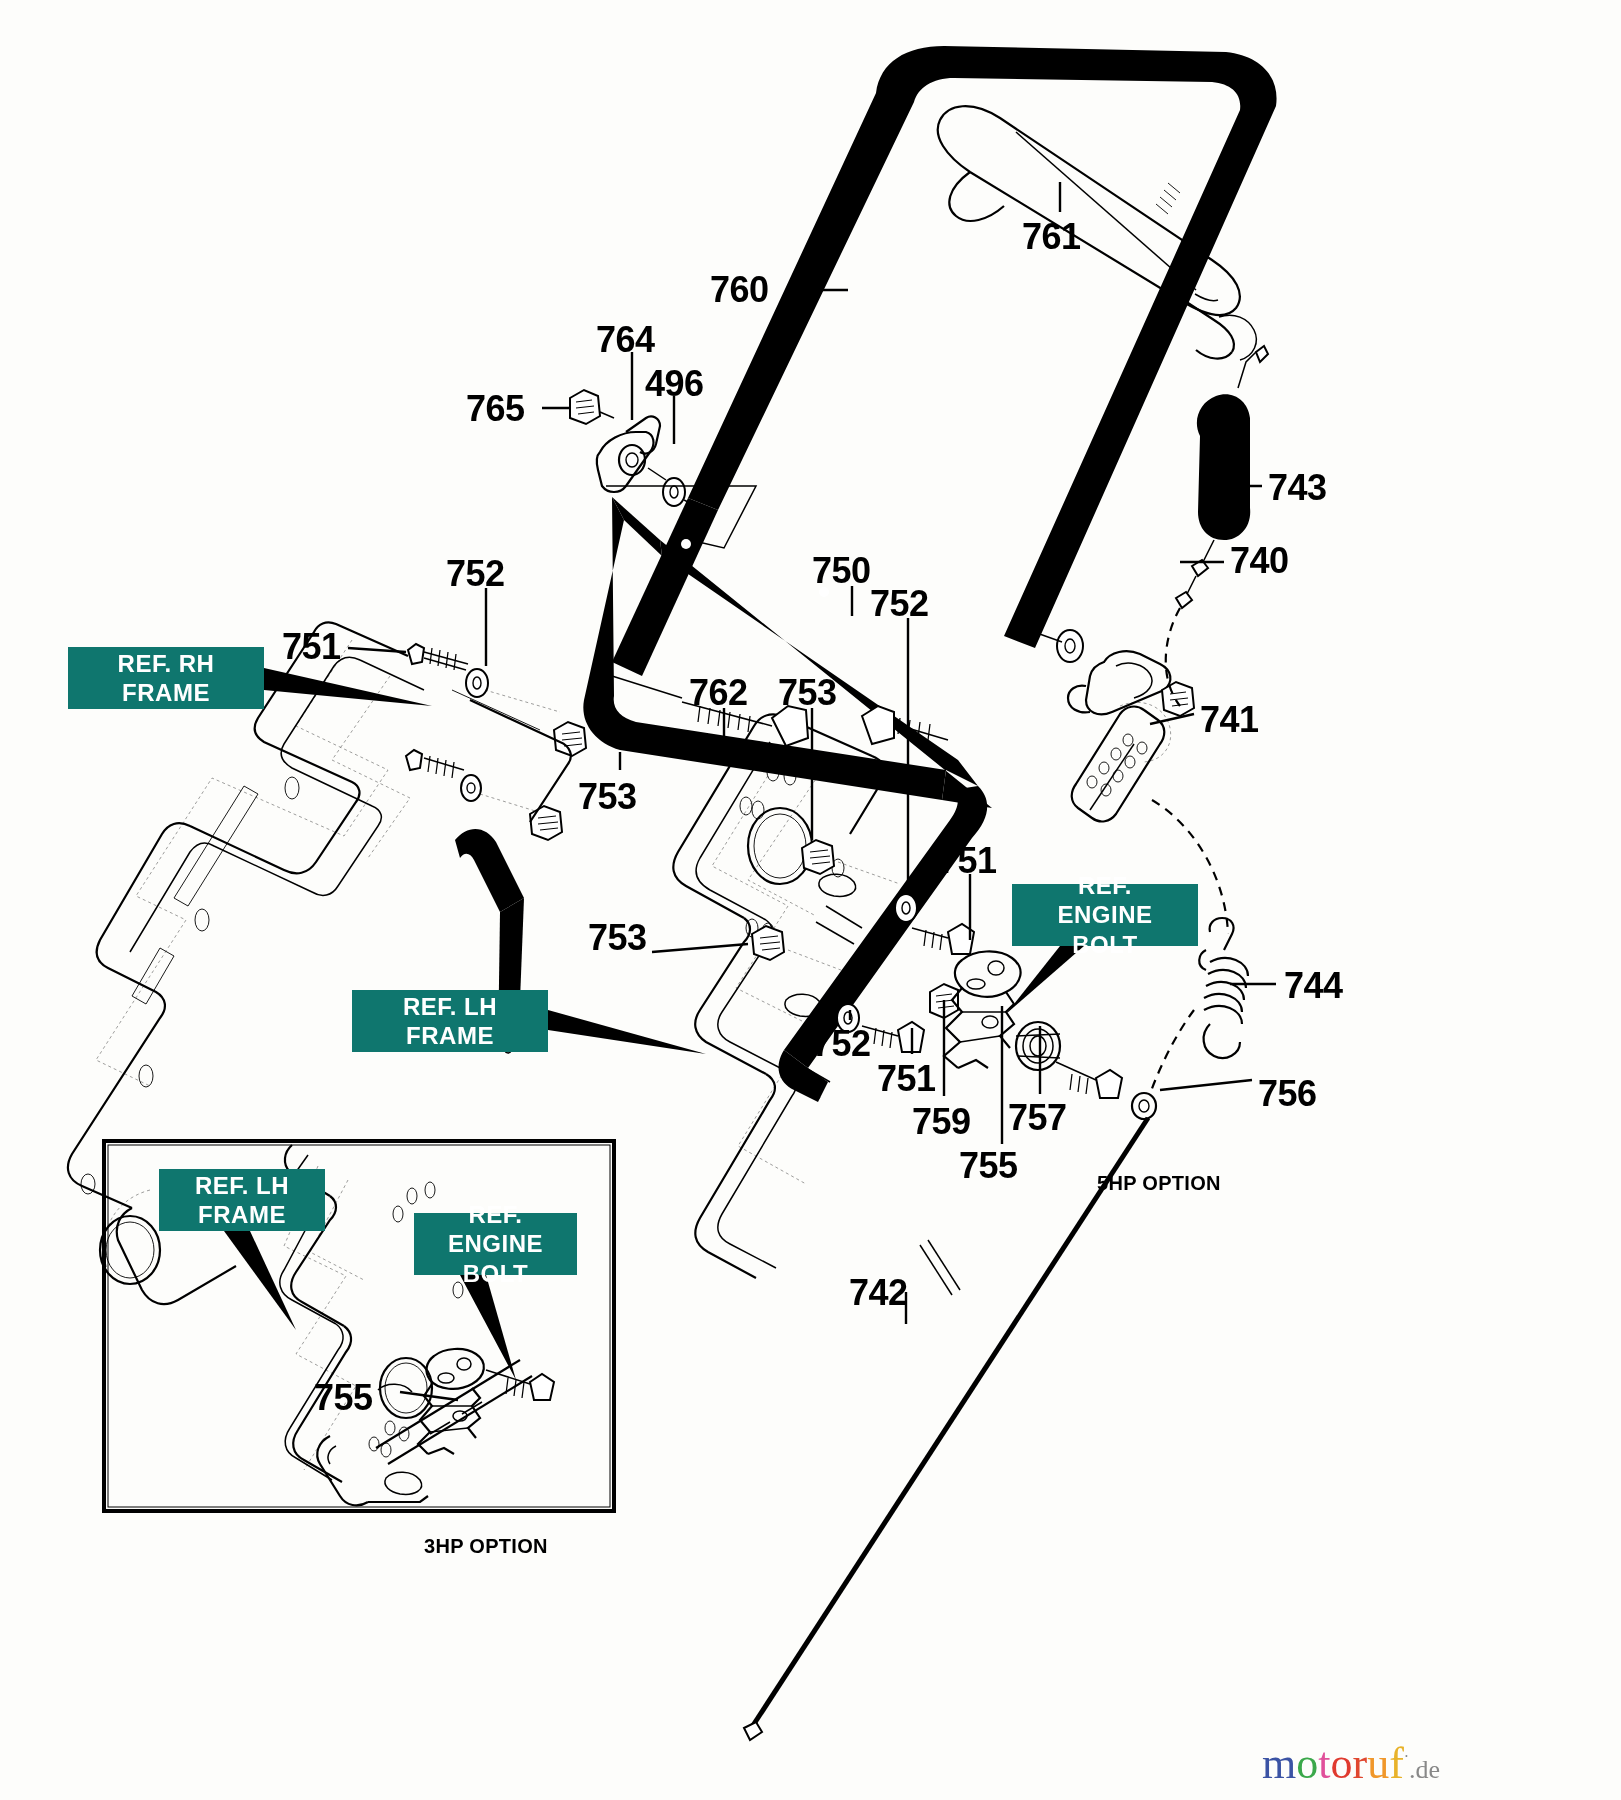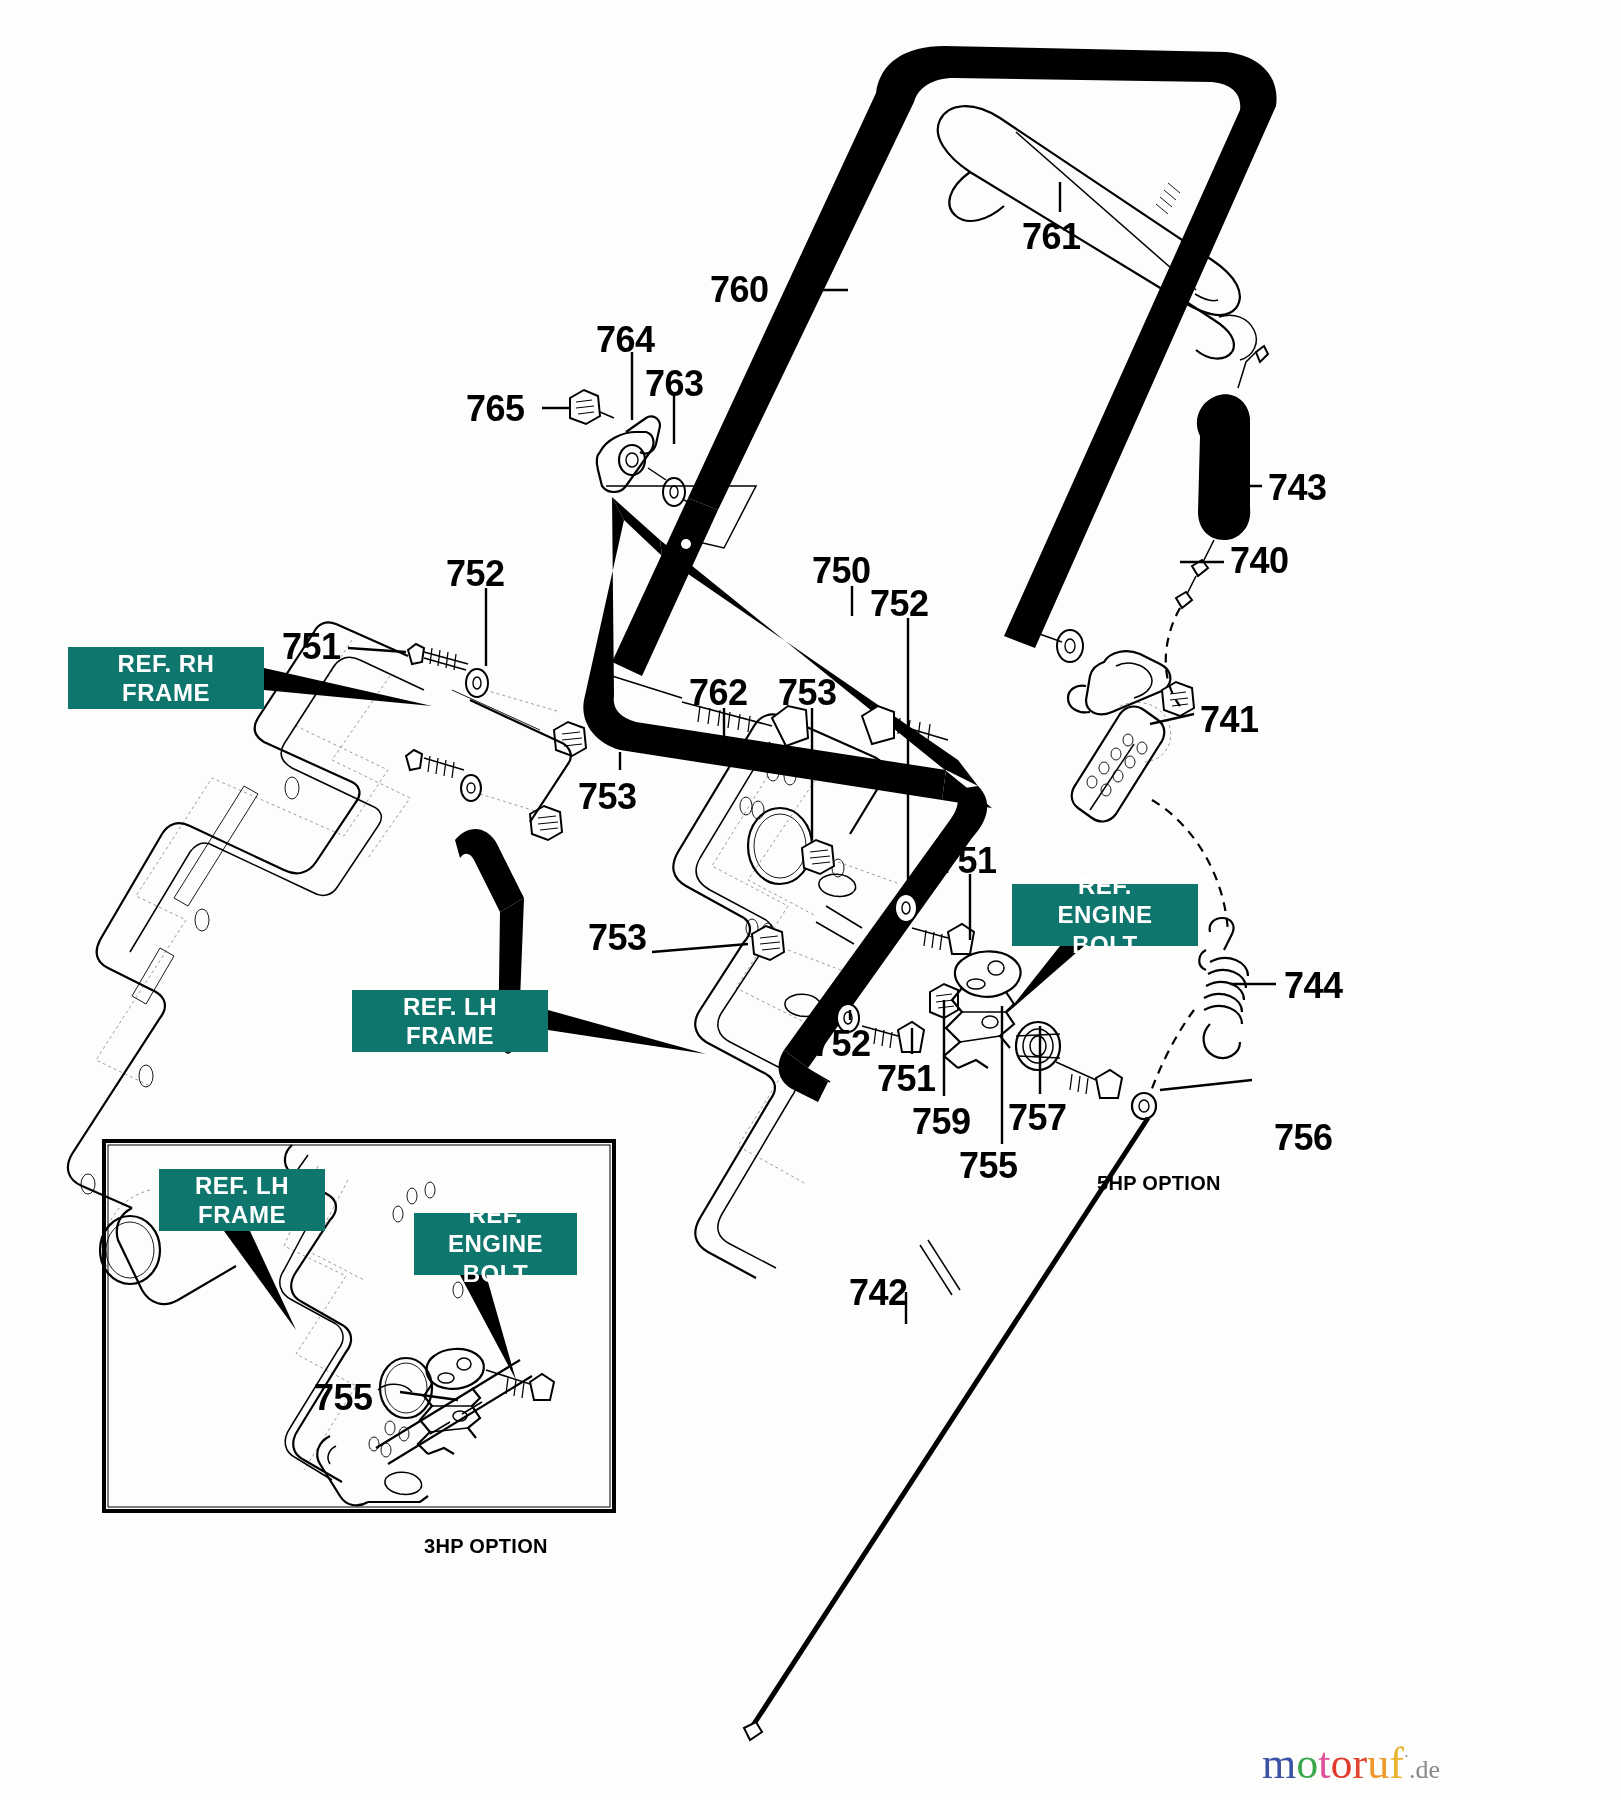--- a/index.html
+++ b/index.html
@@ -535,42 +535,42 @@
       <div class="callout" style="left: 1012px; top: 884px; width: 186px; height: 62px;">REF.
 ENGINE BOLT</div>
       <div class="callout" style="left: 159px; top: 1169px; width: 166px; height: 62px;">REF. LH
 FRAME</div>
       <div class="callout" style="left: 414px; top: 1213px; width: 163px; height: 62px;">REF.
 ENGINE BOLT</div>
     </div>
   <div id="refnums-root">
       <div class="ref-num" style="left: 466px; top: 391px;">765</div>
       <div class="ref-num" style="left: 596px; top: 322px;">764</div>
-      <div class="ref-num" style="left: 645px; top: 366px;">763</div>
+      <div class="ref-num" style="left: 645px; top: 366px;">496</div>
       <div class="ref-num" style="left: 710px; top: 272px;">760</div>
       <div class="ref-num" style="left: 1022px; top: 219px;">761</div>
       <div class="ref-num" style="left: 1268px; top: 470px;">743</div>
       <div class="ref-num" style="left: 1230px; top: 543px;">740</div>
       <div class="ref-num" style="left: 1200px; top: 702px;">741</div>
       <div class="ref-num" style="left: 812px; top: 553px;">750</div>
       <div class="ref-num" style="left: 446px; top: 556px;">752</div>
       <div class="ref-num" style="left: 282px; top: 629px;">751</div>
       <div class="ref-num" style="left: 578px; top: 779px;">753</div>
       <div class="ref-num" style="left: 689px; top: 675px;">762</div>
       <div class="ref-num" style="left: 778px; top: 675px;">753</div>
       <div class="ref-num" style="left: 870px; top: 586px;">752</div>
       <div class="ref-num" style="left: 588px; top: 920px;">753</div>
       <div class="ref-num" style="left: 938px; top: 843px;">751</div>
       <div class="ref-num" style="left: 812px; top: 1026px;">752</div>
       <div class="ref-num" style="left: 877px; top: 1061px;">751</div>
       <div class="ref-num" style="left: 912px; top: 1104px;">759</div>
       <div class="ref-num" style="left: 1008px; top: 1100px;">757</div>
       <div class="ref-num" style="left: 959px; top: 1148px;">755</div>
       <div class="ref-num" style="left: 1284px; top: 968px;">744</div>
-      <div class="ref-num" style="left: 1258px; top: 1120px; margin-left: 16px;">756</div>
+      <div class="ref-num" style="left: 1258px; top: 1076px;">756</div>
       <div class="ref-num" style="left: 849px; top: 1255px; margin-top: 20px;">742</div>
       <div class="ref-num" style="left: 314px; top: 1380px;">755</div>
     </div>
   <div id="options-root">
       <div class="opt-label" style="left: 1097px; top: 1172px;">5HP OPTION</div>
       <div class="opt-label" style="left: 424px; top: 1535px;">3HP OPTION</div>
     </div>
   <div id="watermark-root">
       <div class="watermark" style="left: 1262px; top: 1742px;"><span style="color: rgb(59, 83, 164);">m</span><span style="color: rgb(58, 168, 74);">o</span><span style="color: rgb(224, 80, 154);">t</span><span style="color: rgb(224, 58, 47);">o</span><span style="color: rgb(224, 71, 47);">r</span><span style="color: rgb(240, 151, 42);">u</span><span style="color: rgb(232, 178, 42);">f</span><span class="sup" style="color: rgb(136, 136, 136);">·</span><span class="de">.de</span></div>
     </div>

